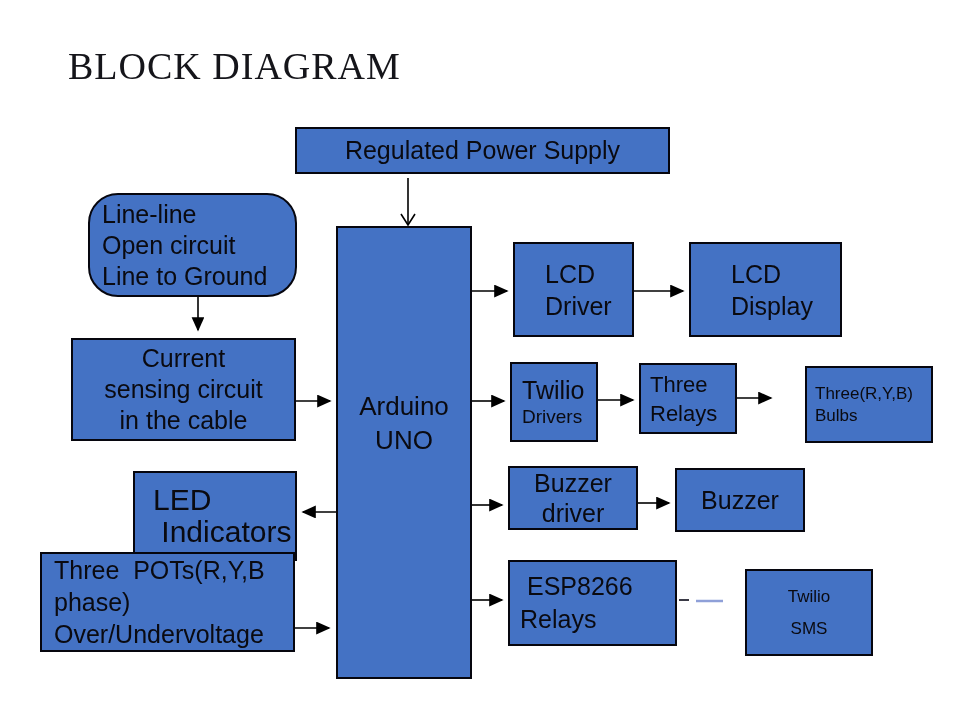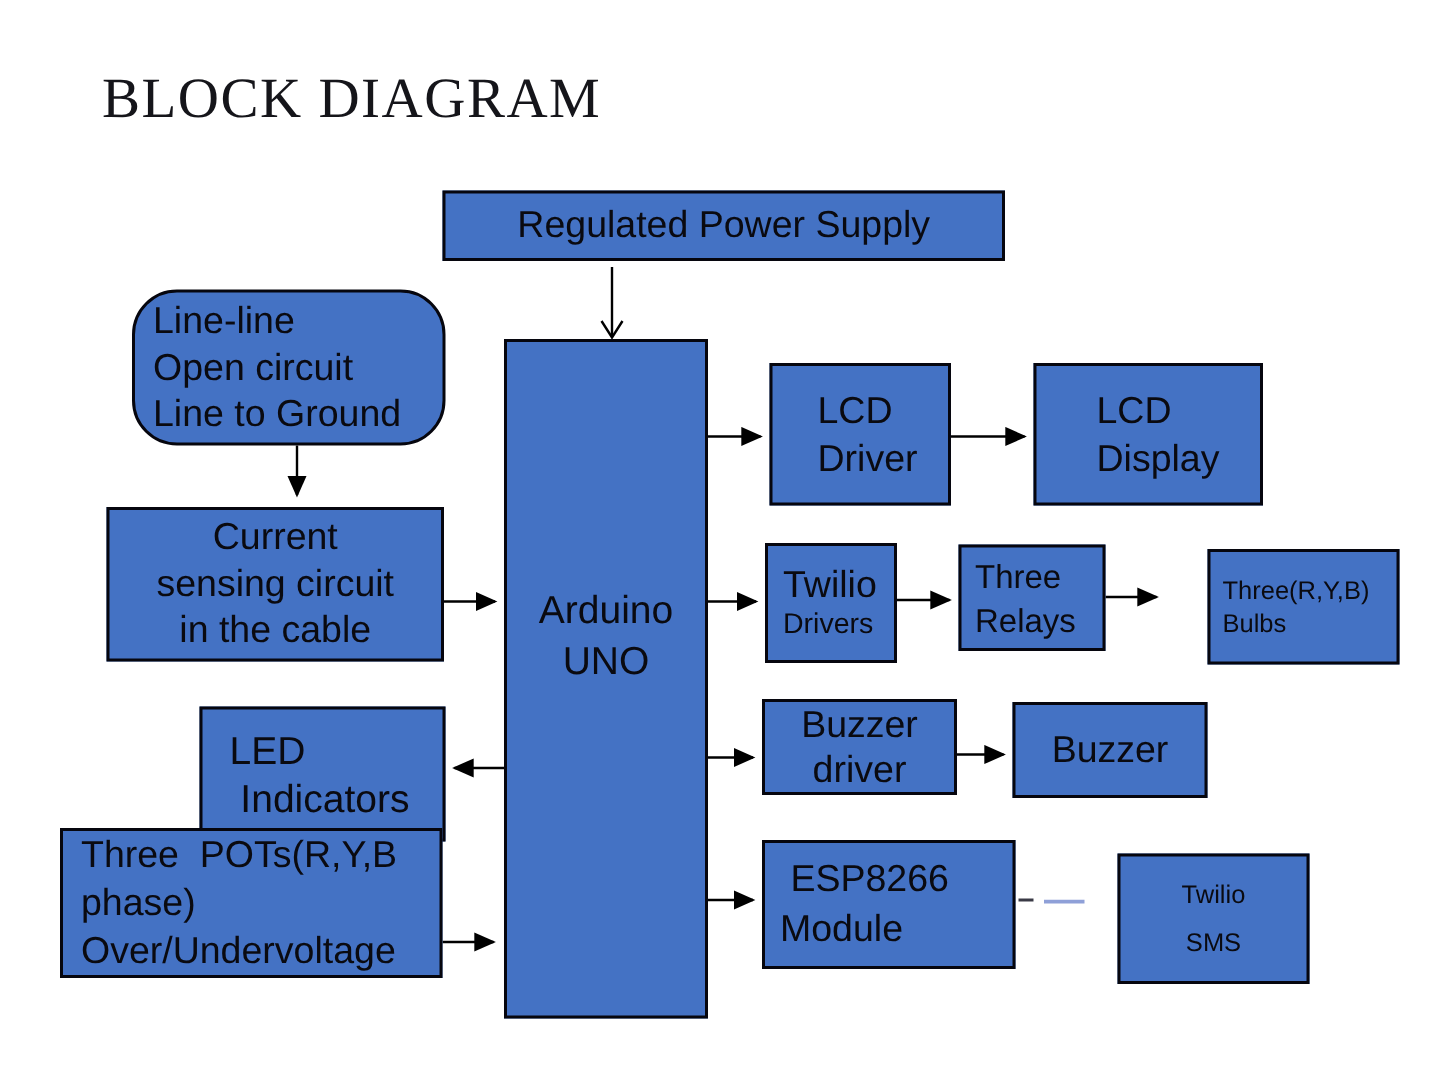--- a/index.html
+++ b/index.html
@@ -18,21 +18,21 @@
     position:absolute;box-sizing:border-box;
     background:var(--fill,#4472C4);
     border:2px solid var(--bdr,#06060e);
     color:var(--txt,#0a0a10);
     display:flex;flex-direction:column;justify-content:center;
   }
   .lbl{white-space:pre-wrap;}
   .b-rps{left:295px;top:127px;width:375px;height:47px;font-size:25px;text-align:center;}
   .b-faults{left:88px;top:193px;width:209px;height:104px;font-size:25px;line-height:31px;padding-left:12px;border-radius:30px;}
   .b-current{left:71px;top:338px;width:225px;height:103px;font-size:25px;line-height:31px;text-align:center;}
-  .b-led{left:133px;top:471px;width:164px;height:90px;font-size:26px;line-height:32px;padding-left:18px;}
+  .b-led{left:133px;top:471px;width:164px;height:90px;font-size:30px;line-height:32px;padding-left:18px;}
   .b-pots{left:40px;top:552px;width:255px;height:100px;font-size:25px;line-height:32px;padding-left:12px;}
   .b-arduino{left:336px;top:226px;width:136px;height:453px;font-size:26px;line-height:34px;text-align:center;padding-bottom:60px;}
   .b-lcddriver{left:513px;top:242px;width:121px;height:95px;font-size:25px;line-height:32px;padding-left:30px;}
   .b-lcddisplay{left:689px;top:242px;width:153px;height:95px;font-size:25px;line-height:32px;padding-left:40px;}
   .b-relaydrv{left:510px;top:362px;width:88px;height:80px;padding-left:10px;}
   .b-relaydrv .l1{font-size:25px;line-height:30px;}
   .b-relaydrv .l2{font-size:19px;line-height:24px;}
   .b-threerelays{left:639px;top:363px;width:98px;height:71px;font-size:22px;line-height:29px;padding-left:9px;}
   .b-bulbs{left:777px;top:366px;width:128px;height:77px;font-size:17px;line-height:22px;padding-left:8px;margin-left:28px;}
   .b-buzzdrv{left:508px;top:466px;width:130px;height:64px;font-size:25px;line-height:30px;text-align:center;}
@@ -133,21 +133,21 @@
     <span class="lbl">Buzzer
 driver</span>
   </div>
 
   <div class="block b-buzzer">
     <span class="lbl">Buzzer</span>
   </div>
 
   <div class="block b-esp">
     <span class="lbl"> ESP8266
-Module</span>
+Relays</span>
   </div>
 
   <div class="block b-twilio">
     <span class="lbl">Twilio
 SMS</span>
   </div>
 
 </div>
 
 </body></html>

